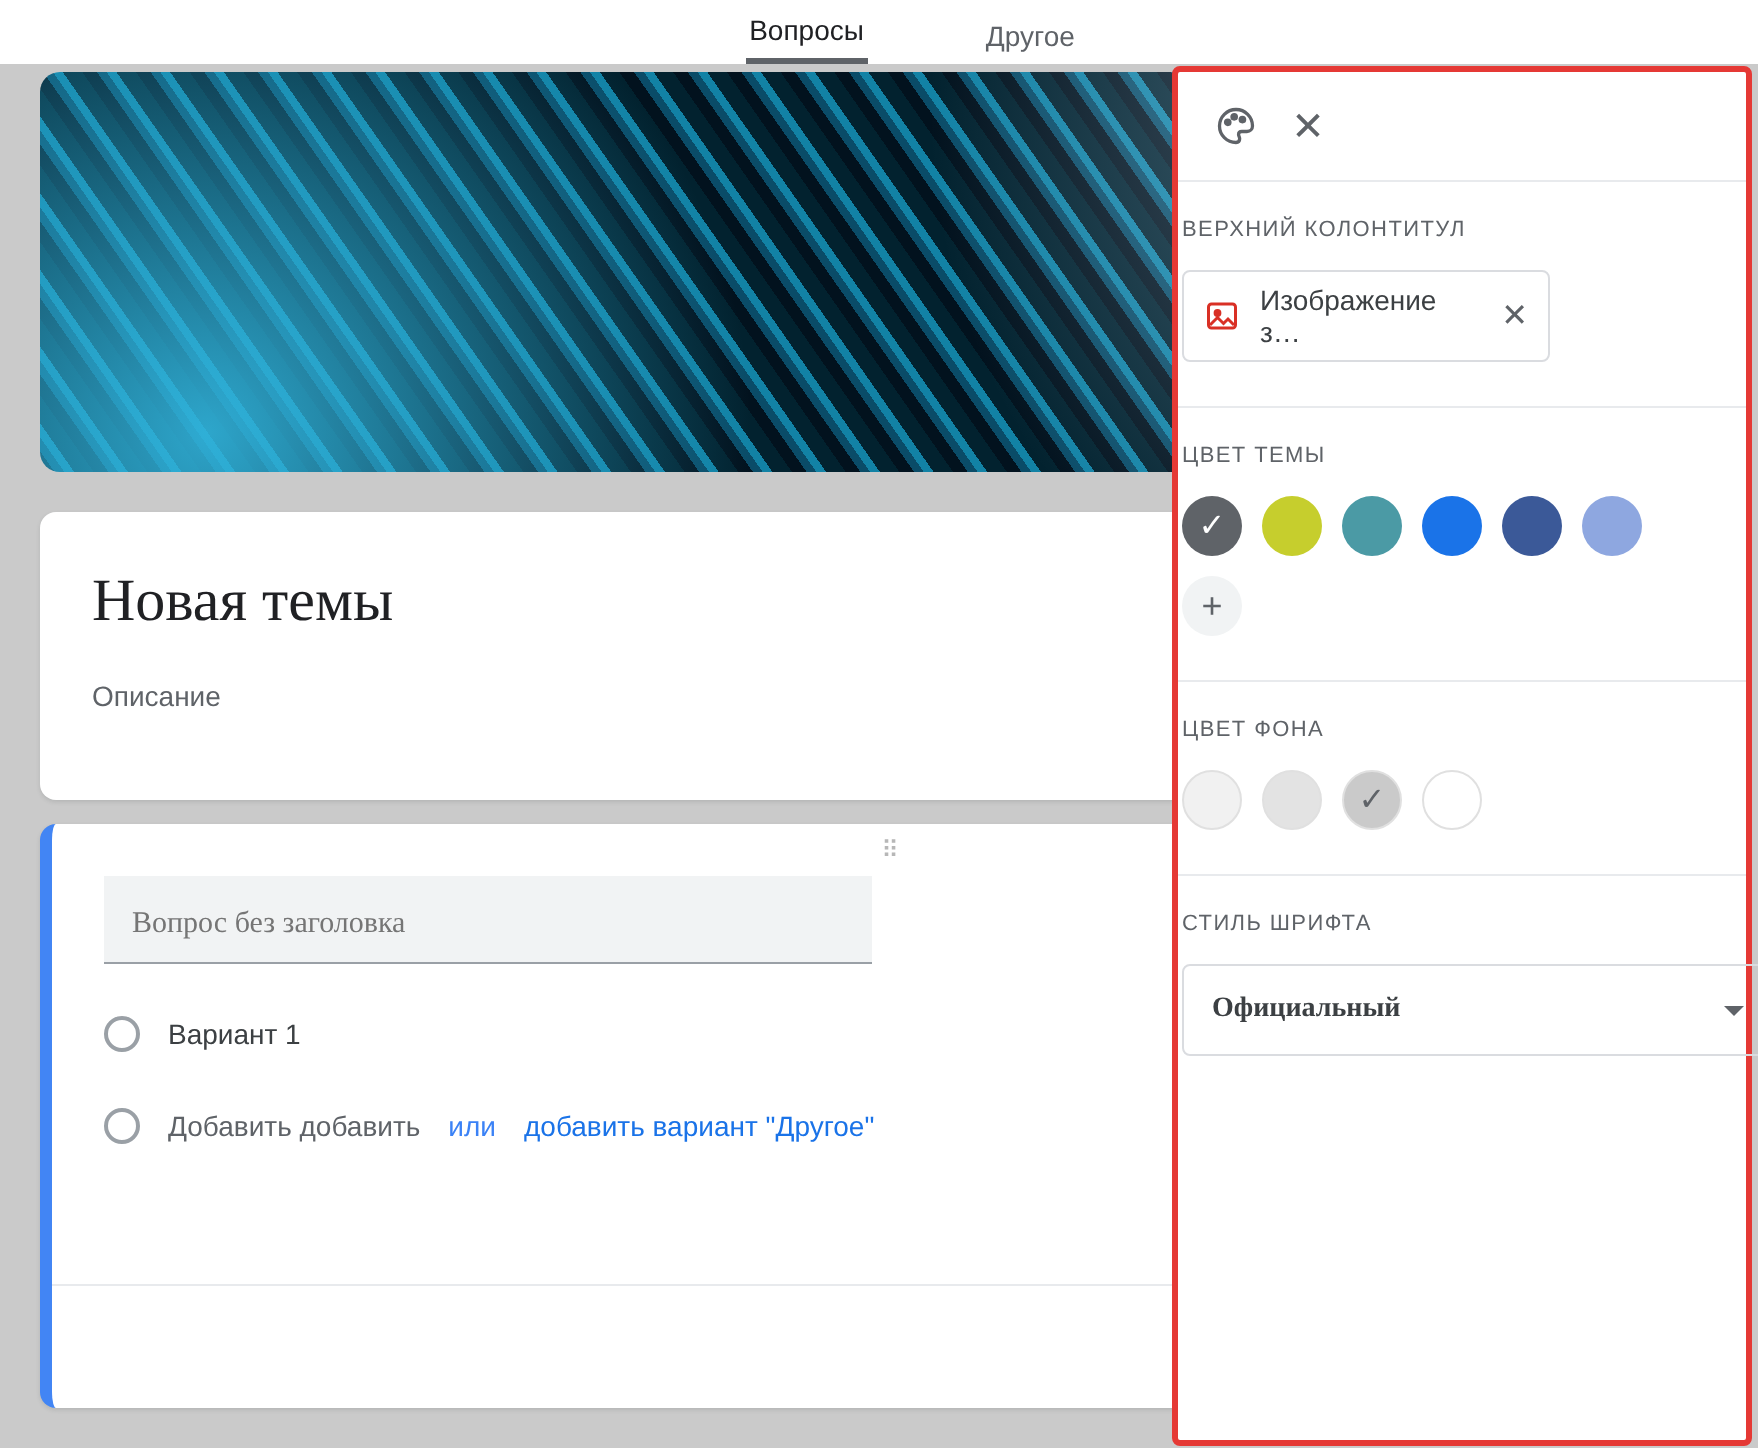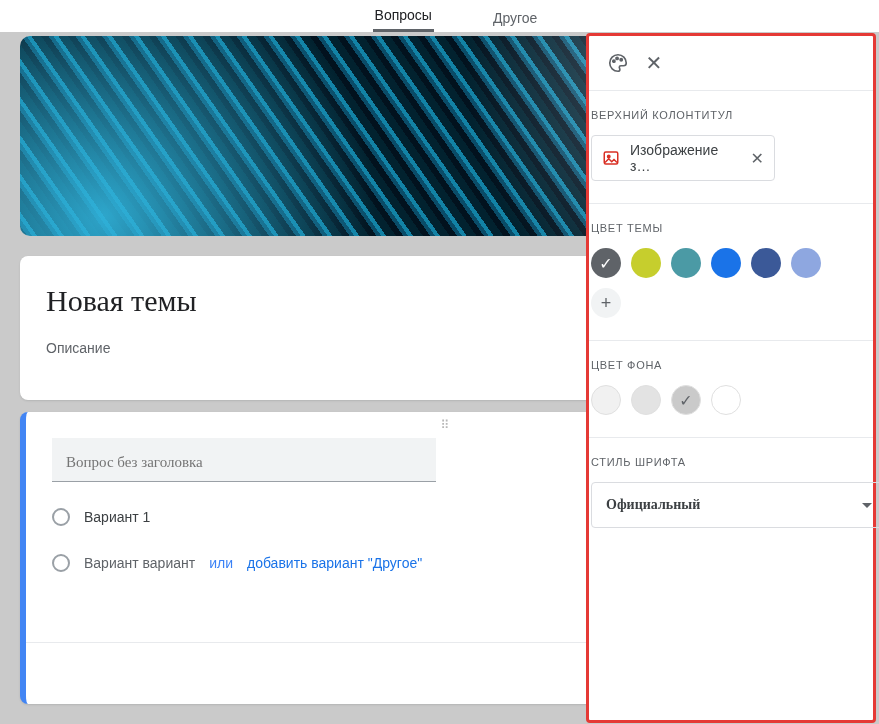--- a/index.html
+++ b/index.html
@@ -108,21 +108,21 @@
       </div>
     </div>
 
     <div class="options">
       <div class="opt-row">
         <span class="radio-empty"></span>
         <span>Вариант 1</span>
       </div>
       <div class="opt-row">
         <span class="radio-empty"></span>
-        <span style="color:#5f6368">Вариант вариант</span>
+        <span style="color:#5f6368">Добавить добавить</span>
         <span class="add-or">или</span>
         <span class="add-other">добавить вариант "Другое"</span>
       </div>
     </div>
 
     <div class="q-footer">
       <span class="icon-btn">
         <svg width="20" height="20" viewBox="0 0 24 24" fill="none" stroke="#5f6368" stroke-width="2">
           <rect x="8" y="8" width="12" height="12"></rect>
             <rect x="4" y="4" width="12" height="12"></rect>

